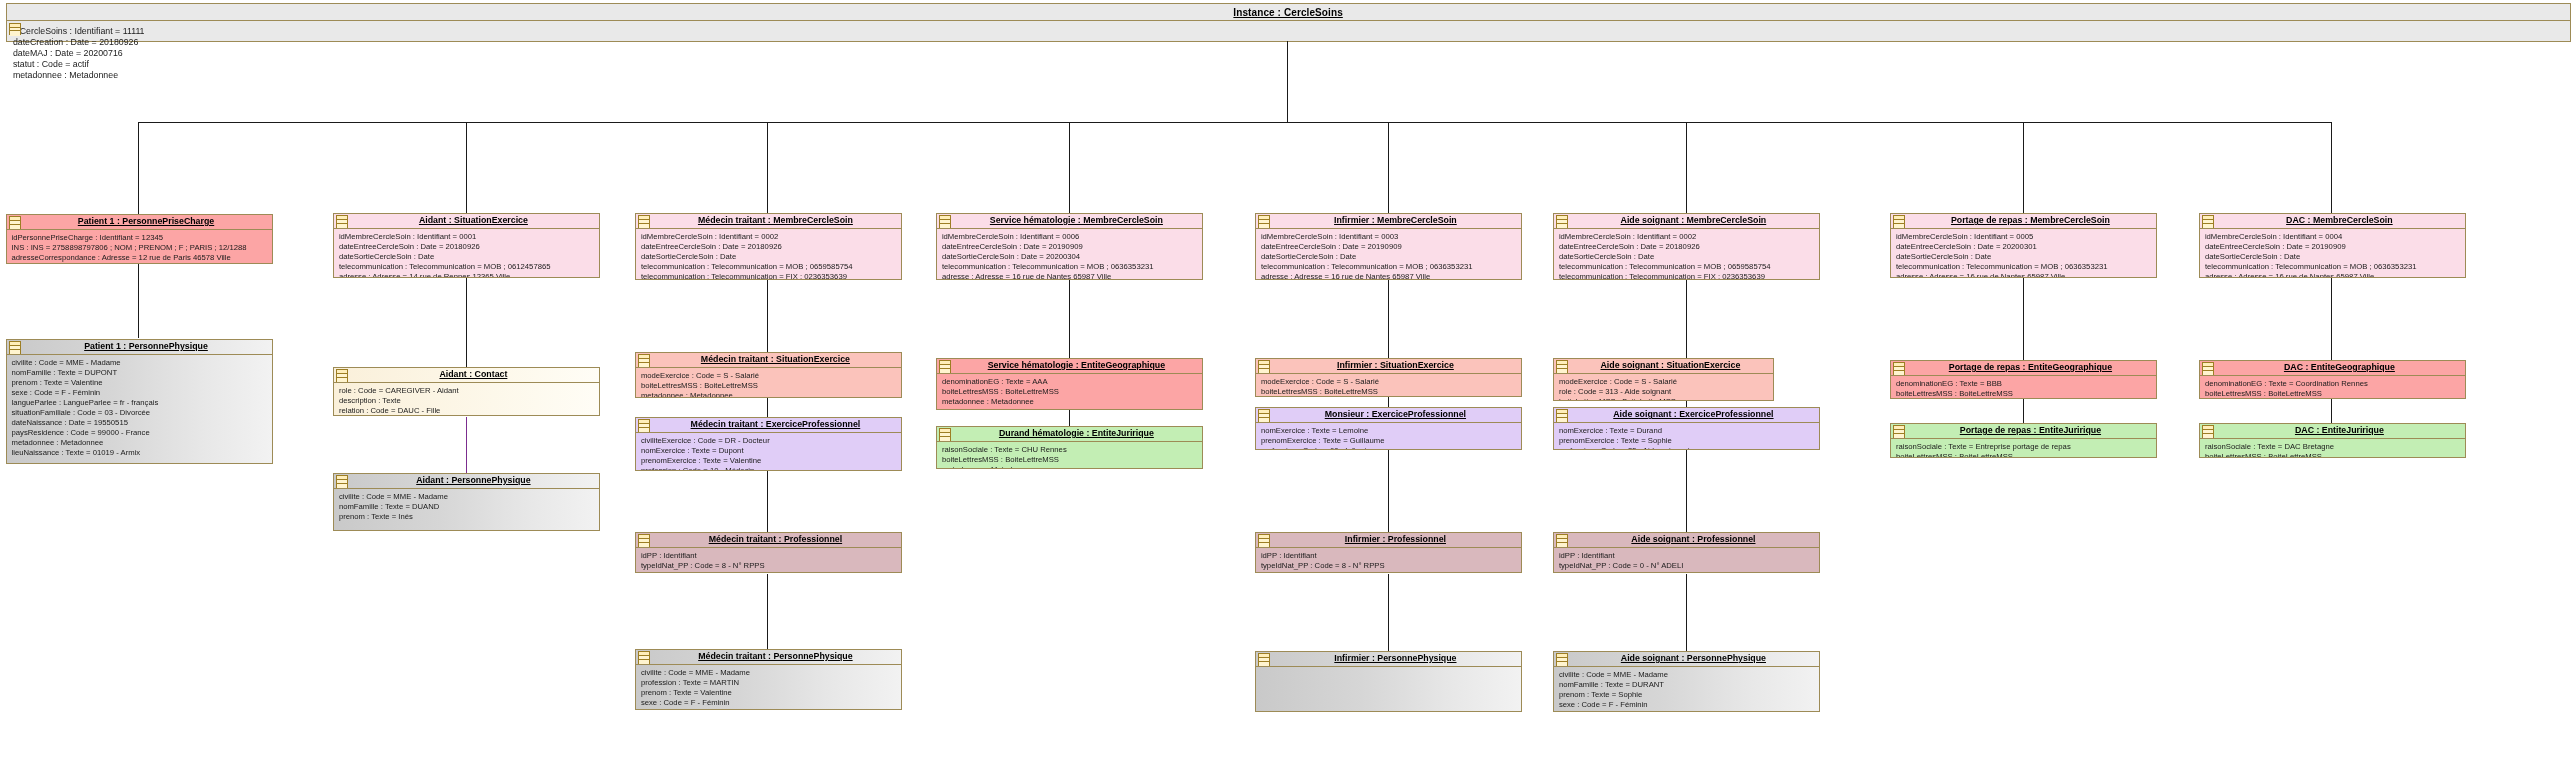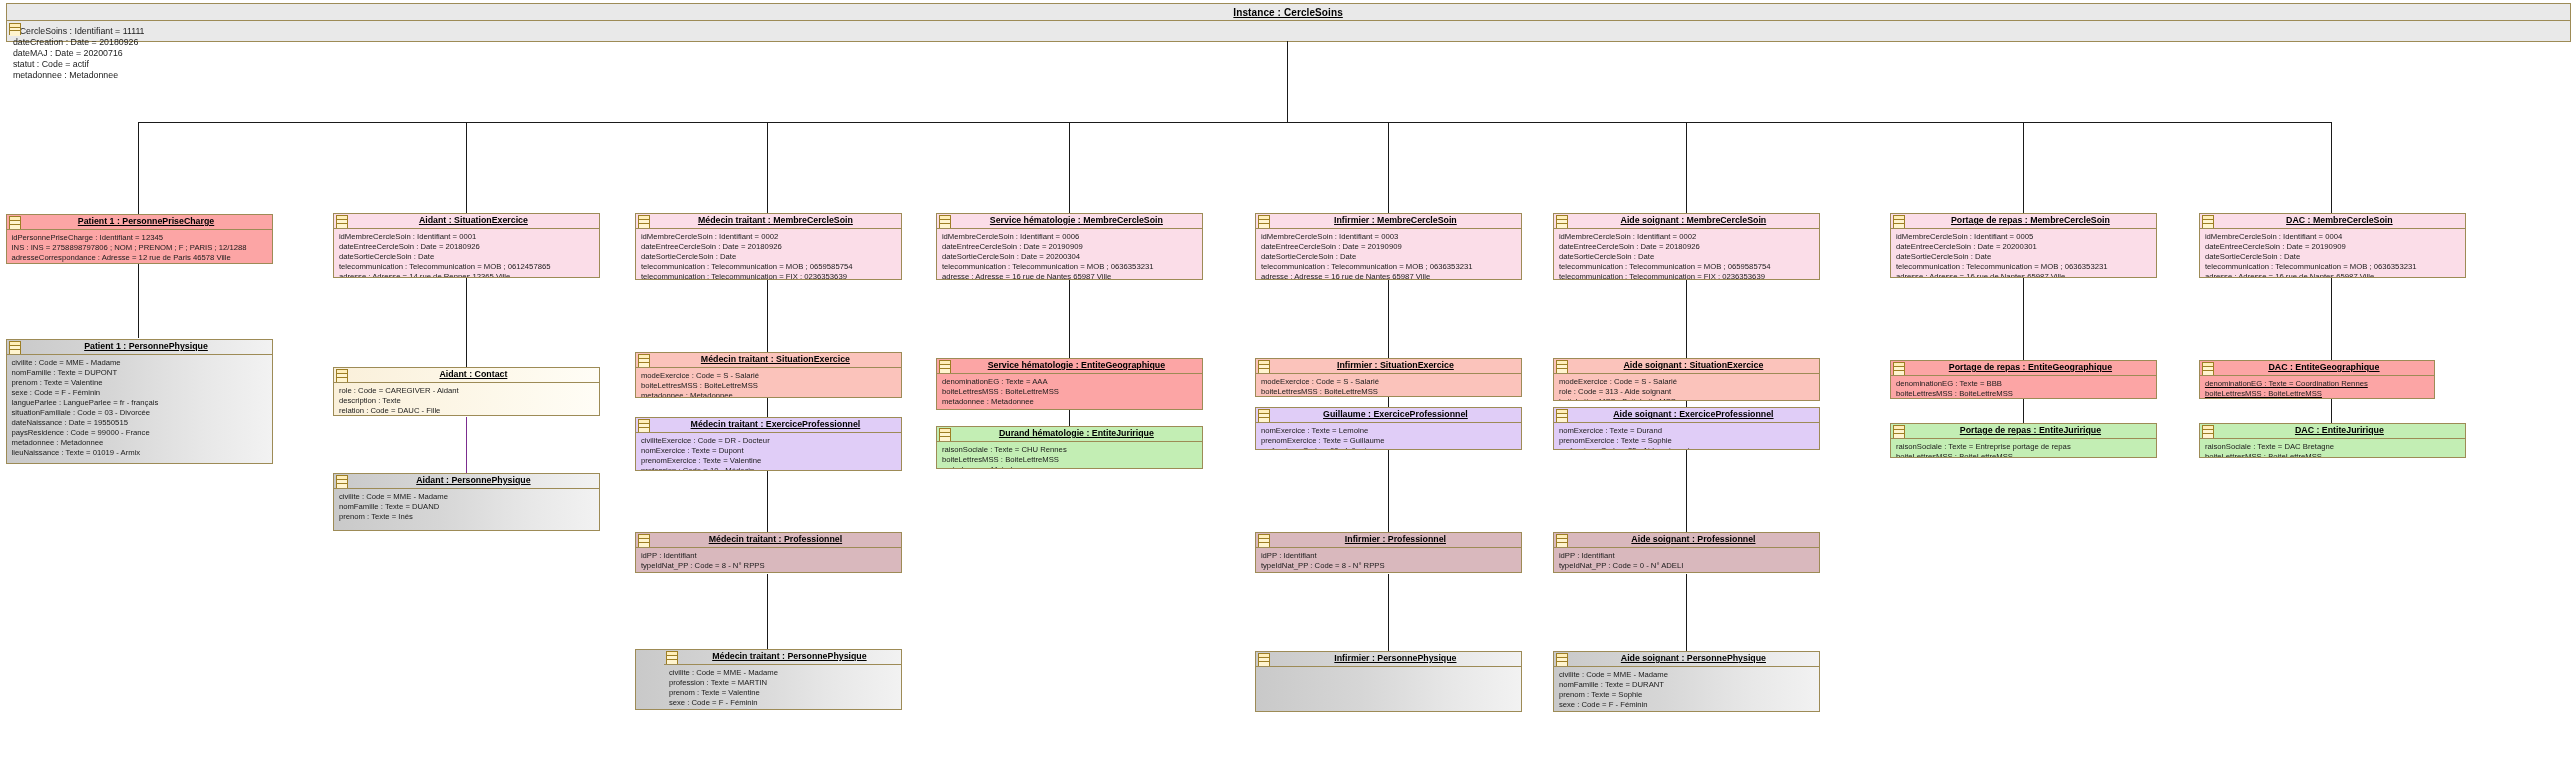--- a/index.html
+++ b/index.html
@@ -315,21 +315,21 @@
             <i></i>
           </div>
           <div class="obj-title">Médecin traitant : Professionnel</div>
         </div>
         <div class="obj-body">
           <div>idPP : Identifiant</div>
           <div>typeIdNat_PP : Code = 8 - N° RPPS</div>
           <div>metadonnee : Metadonnee</div>
         </div>
       </div>
-      <div class="obj c-gray" style="left: 635px; top: 649px; width: 267px; height: 61px; padding-left: 28px;">
+      <div class="obj c-gray" style="left: 635px; top: 649px; width: 267px; height: 61px;">
         <div class="obj-head">
           <div class="cls-icon">
             <i></i>
             <i></i>
             <i></i>
           </div>
           <div class="obj-title">Médecin traitant : PersonnePhysique</div>
         </div>
         <div class="obj-body">
           <div>civilite : Code = MME - Madame</div>
@@ -418,21 +418,21 @@
           <div>boiteLettresMSS : BoiteLettreMSS</div>
         </div>
       </div>
       <div class="obj c-purple" style="left: 1255px; top: 407px; width: 267px; height: 43px;">
         <div class="obj-head">
           <div class="cls-icon">
             <i></i>
             <i></i>
             <i></i>
           </div>
-          <div class="obj-title">Guillaume  : ExerciceProfessionnel</div>
+          <div class="obj-title">Monsieur  : ExerciceProfessionnel</div>
         </div>
         <div class="obj-body">
           <div>nomExercice : Texte = Lemoine</div>
           <div>prenomExercice : Texte = Guillaume</div>
           <div>profession : Code = 60 - Infirmier</div>
         </div>
       </div>
       <div class="obj c-mauve" style="left: 1255px; top: 532px; width: 267px; height: 41px;">
         <div class="obj-head">
           <div class="cls-icon">
@@ -468,21 +468,21 @@
           <div class="obj-title">Aide soignant : MembreCercleSoin</div>
         </div>
         <div class="obj-body">
           <div>idMembreCercleSoin : Identifiant = 0002</div>
           <div>dateEntreeCercleSoin : Date = 20180926</div>
           <div>dateSortieCercleSoin : Date</div>
           <div>telecommunication : Telecommunication = MOB ; 0659585754</div>
           <div>telecommunication : Telecommunication = FIX ; 0236353639</div>
         </div>
       </div>
-      <div class="obj c-salmon" style="left: 1553px; top: 358px; width: 267px; height: 43px;">
+      <div class="obj c-salmon" style="left: 1553px; top: 358px; width: 221px; height: 43px;">
         <div class="obj-head">
           <div class="cls-icon">
             <i></i>
             <i></i>
             <i></i>
           </div>
           <div class="obj-title">Aide soignant : SituationExercice</div>
         </div>
         <div class="obj-body">
           <div>modeExercice : Code = S - Salarié</div>
@@ -592,21 +592,21 @@
           <div class="obj-title">DAC : MembreCercleSoin</div>
         </div>
         <div class="obj-body">
           <div>idMembreCercleSoin : Identifiant = 0004</div>
           <div>dateEntreeCercleSoin : Date = 20190909</div>
           <div>dateSortieCercleSoin : Date</div>
           <div>telecommunication : Telecommunication = MOB ; 0636353231</div>
           <div>adresse : Adresse = 16 rue de Nantes 65987 Ville</div>
         </div>
       </div>
-      <div class="obj c-blue" style="left: 2199px; top: 360px; width: 236px; height: 39px; text-decoration: underline;">
+      <div class="obj c-blue" style="left: 2199px; top: 360px; width: 267px; height: 39px;">
         <div class="obj-head">
           <div class="cls-icon">
             <i></i>
             <i></i>
             <i></i>
           </div>
           <div class="obj-title">DAC : EntiteGeographique</div>
         </div>
         <div class="obj-body">
           <div>denominationEG : Texte = Coordination Rennes</div>

